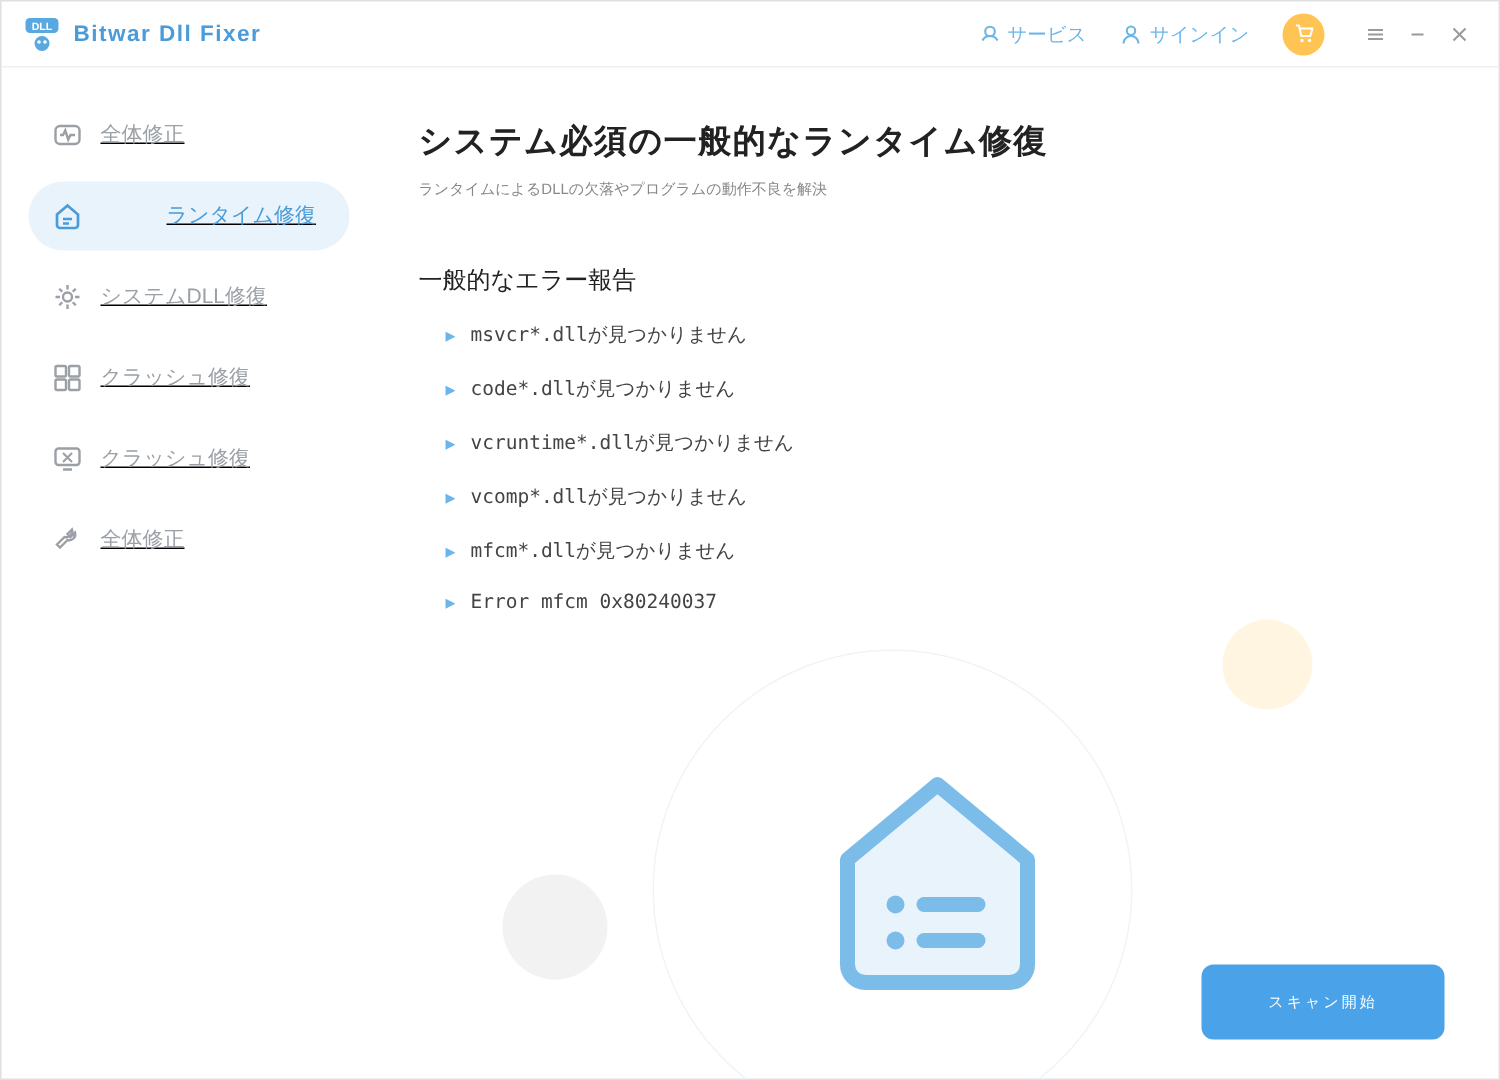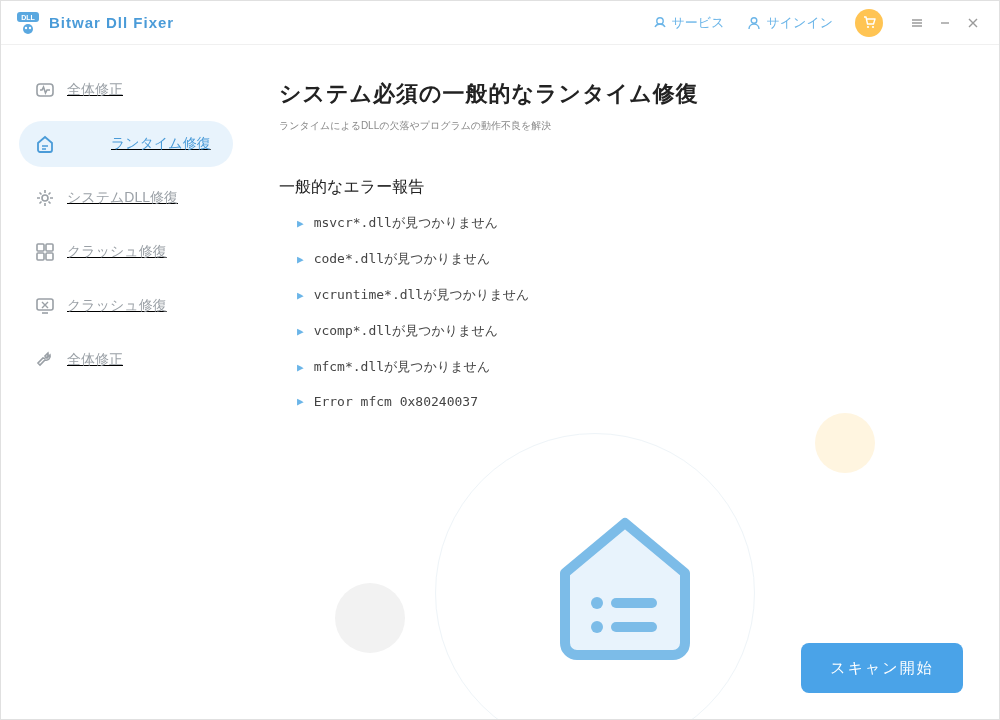--- a/index.html
+++ b/index.html
@@ -22,21 +22,21 @@
 .side-item.active .side-icon { color: #4a9bd8; }
 
 .main { flex: 1; position: relative; padding: 34px 36px 11px 28px; }
 .main h1 { font-size: 22px; font-weight: bold; color: #222; margin-bottom: 10px; letter-spacing: 1px; }
 .main .subtitle { font-size: 10px; color: #888; margin-bottom: 44px; }
 .main .section-title { font-size: 16px; color: #222; margin-bottom: 16px; }
 .error-list { list-style: none; padding-left: 18px; }
 .error-list li { display: flex; align-items: center; font-size: 13px; color: #444; margin-bottom: 18px; font-family: "MS Gothic", monospace; }
 .error-list li .arrow { color: #6bb5e8; margin-right: 10px; font-size: 11px; }
 
-.scan-btn { position: absolute; right: 36px; bottom: 28px; background: #4aa3e8; color: #fff; border: none; border-radius: 8px; width: 162px; height: 50px; font-size: 15px; cursor: pointer; letter-spacing: 2px; }
+.scan-btn { position: absolute; right: 36px; bottom: 28px; background: #4aa3e8; color: #fff; border: none; border-radius: 8px; width: 162px; height: 50px; font-size: 10px; cursor: pointer; letter-spacing: 2px; }
 
 .bg-illustration { position: absolute; left: 50%; transform: translateX(-50%); bottom: 28px; pointer-events: none; }
 .bg-circle { position: absolute; border-radius: 50%; }
 .bg-c1 { width: 320px; height: 320px; border: 1px solid #eef4f8; left: -80px; top: -40px; }
 .bg-c2 { width: 60px; height: 60px; background: #fff5e0; right: -140px; top: -60px; }
 .bg-c3 { width: 70px; height: 70px; background: #f2f2f2; left: -180px; bottom: 40px; }
 </style>
 </head>
 <body>
 

